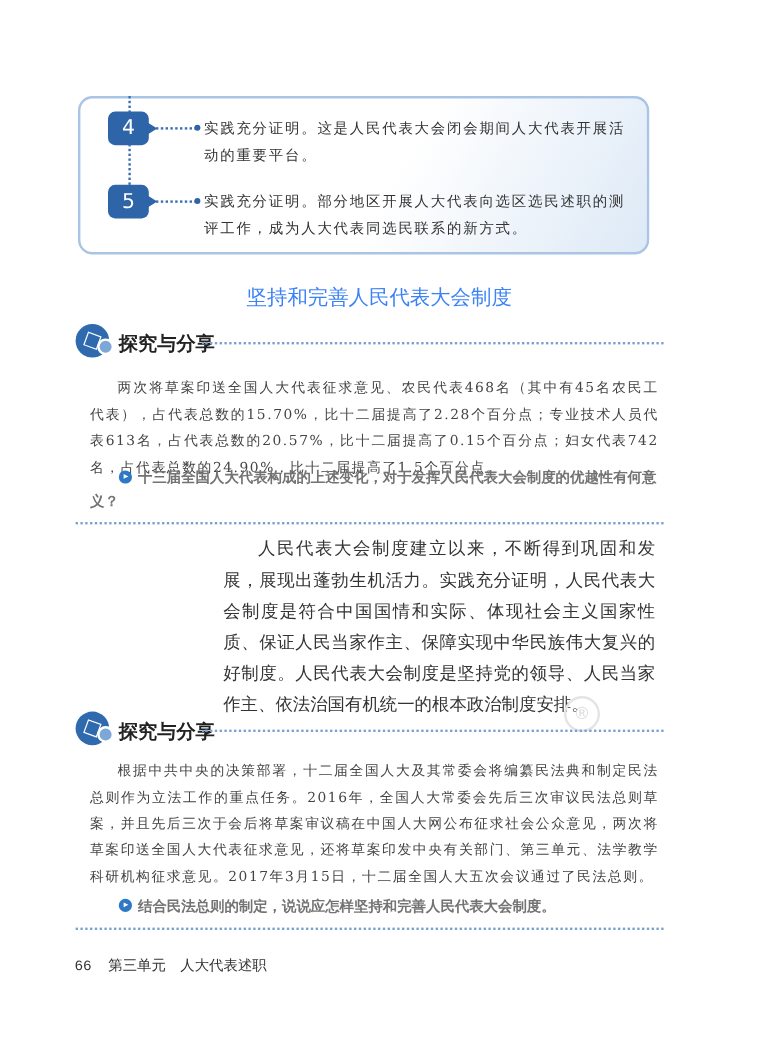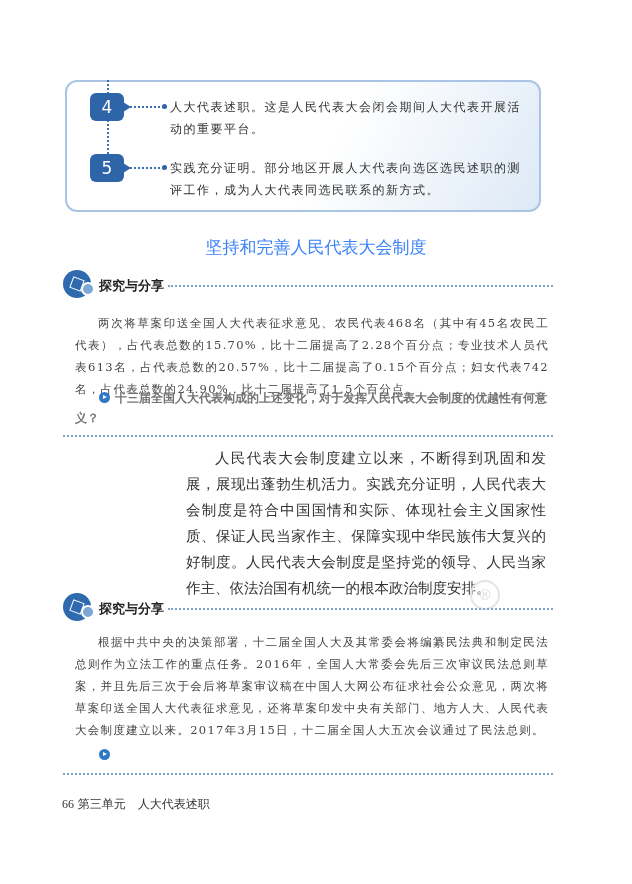--- a/index.html
+++ b/index.html
@@ -16,42 +16,42 @@
                   border-top:5px solid transparent; border-bottom:5px solid transparent; }
   .dots { position:absolute; left:130px; width:34px; border-top:2px dotted #3a6fb0; }
   .dots::after { content:""; position:absolute; right:-3px; top:-4px; width:5px; height:5px; border-radius:50%; background:#2e64a8; }
   .boxtext { position:absolute; left:170px; width:360px; font-size:12px; line-height:22px; letter-spacing:1.5px; color:#333; }
   .title { position:absolute; left:0; width:632px; top:236px; text-align:center;
            font-family:"DejaVu Sans",sans-serif; font-size:17px; color:#3b82f6; }
   .share { position:absolute; left:63px; height:30px; width:490px; }
   .share .ic { position:absolute; left:0; top:0; width:28px; height:28px; border-radius:50%; background:#2f6aae; }
   .share .ic::before { content:""; position:absolute; right:-4px; bottom:2px; width:10px; height:10px; border-radius:50%; background:#7da7d6; border:2px solid #fff;}
   .share .ic::after { content:""; position:absolute; left:8px; top:8px; width:10px; height:10px; border:1px solid #fff; transform:rotate(20deg); }
-  .share .lbl { position:absolute; left:36px; top:7px; font-family:"DejaVu Sans",sans-serif; font-weight:bold; font-size:13px; color:#222; }
+  .share .lbl { position:absolute; left:36px; top:7px; font-family:"DejaVu Sans",sans-serif; font-weight:bold; font-size:16px; color:#222; }
   .share .ln { position:absolute; left:105px; right:0; top:15px; border-top:2px dotted #7ea2d0; }
   .para { position:absolute; left:75px; width:474px; font-size:11.5px; line-height:22px; letter-spacing:1.3px; color:#444; text-align:justify; }
   .q { position:absolute; left:75px; width:474px; font-family:"DejaVu Sans",sans-serif; font-weight:bold; font-size:12px; line-height:20px; color:#737373; }
   .qi { display:inline-block; width:11px; height:11px; border-radius:50%; background:#2e78c4; margin-right:5px; vertical-align:-1px; position:relative; }
   .qi::after { content:""; position:absolute; left:4px; top:3px; border-left:4px solid #fff; border-top:2.5px solid transparent; border-bottom:2.5px solid transparent; }
   .sep { position:absolute; left:63px; width:490px; border-top:2px dotted #7ea2d0; }
   .main { position:absolute; left:186px; top:445px; width:360px; font-size:14.5px; line-height:26px; color:#333; text-align:justify; }
   .footer { position:absolute; left:62px; top:796px; font-size:12px; color:#333; }
-  .footer .pn { font-family:Liberation Serif, serif; }
+  .footer .pn { font-family:Liberation Mono, monospace; margin-right:10px; }
   .wm { position:absolute; left:470px; top:580px; width:26px; height:26px; border:2px solid #e4e4e4; border-radius:50%;
         color:#ddd; font-family:"DejaVu Sans",sans-serif; font-size:14px; display:flex; align-items:center; justify-content:center; }
 </style>
 </head>
 <body>
 
 <div class="box"></div>
 <div class="vline"></div>
 
 <div class="badge" style="top:93px">4</div>
 <div class="dots" style="top:106px"></div>
-<div class="boxtext" style="top:96px">人大代表述职。这是人民代表大会闭会期间人大代表开展活动的重要平台。</div>
+<div class="boxtext" style="top:96px">实践充分证明。这是人民代表大会闭会期间人大代表开展活动的重要平台。</div>
 
 <div class="badge" style="top:154px">5</div>
 <div class="dots" style="top:167px"></div>
 <div class="boxtext" style="top:157px">实践充分证明。部分地区开展人大代表向选区选民述职的测评工作，成为人大代表同选民联系的新方式。</div>
 
 <div class="title">坚持和完善人民代表大会制度</div>
 
 <div class="share" style="top:270px">
   <div class="ic"></div>
   <div class="lbl">探究与分享</div>
@@ -63,20 +63,20 @@
 
 <div class="main" style="text-indent:2em">人民代表大会制度建立以来，不断得到巩固和发展，展现出蓬勃生机活力。实践充分证明，人民代表大会制度是符合中国国情和实际、体现社会主义国家性质、保证人民当家作主、保障实现中华民族伟大复兴的好制度。人民代表大会制度是坚持党的领导、人民当家作主、依法治国有机统一的根本政治制度安排。</div>
 
 <div class="wm">®</div>
 
 <div class="share" style="top:593px">
   <div class="ic"></div>
   <div class="lbl">探究与分享</div>
   <div class="ln"></div>
 </div>
-<div class="para" style="top:631px;text-indent:2em">根据中共中央的决策部署，十二届全国人大及其常委会将编纂民法典和制定民法总则作为立法工作的重点任务。2016年，全国人大常委会先后三次审议民法总则草案，并且先后三次于会后将草案审议稿在中国人大网公布征求社会公众意见，两次将草案印送全国人大代表征求意见，还将草案印发中央有关部门、地方人大、人民代表大会制度建立以来。2017年3月15日，十二届全国人大五次会议通过了民法总则。</div>
-<div class="q" style="top:745px;text-indent:2em"><span class="qi"></span></div>
+<div class="para" style="top:631px;text-indent:2em">根据中共中央的决策部署，十二届全国人大及其常委会将编纂民法典和制定民法总则作为立法工作的重点任务。2016年，全国人大常委会先后三次审议民法总则草案，并且先后三次于会后将草案审议稿在中国人大网公布征求社会公众意见，两次将草案印送全国人大代表征求意见，还将草案印发中央有关部门、第三单元、法学教学科研机构征求意见。2017年3月15日，十二届全国人大五次会议通过了民法总则。</div>
+<div class="q" style="top:745px;text-indent:2em"><span class="qi"></span><span>结合民法总则的制定，说说应怎样坚持和完善人民代表大会制度。</span></div>
 <div class="sep" style="top:773px"></div>
 
 <div class="footer">
   <span class="pn">66</span>
   <span>第三单元　人大代表述职</span>
 </div>
 
 </body></html>

